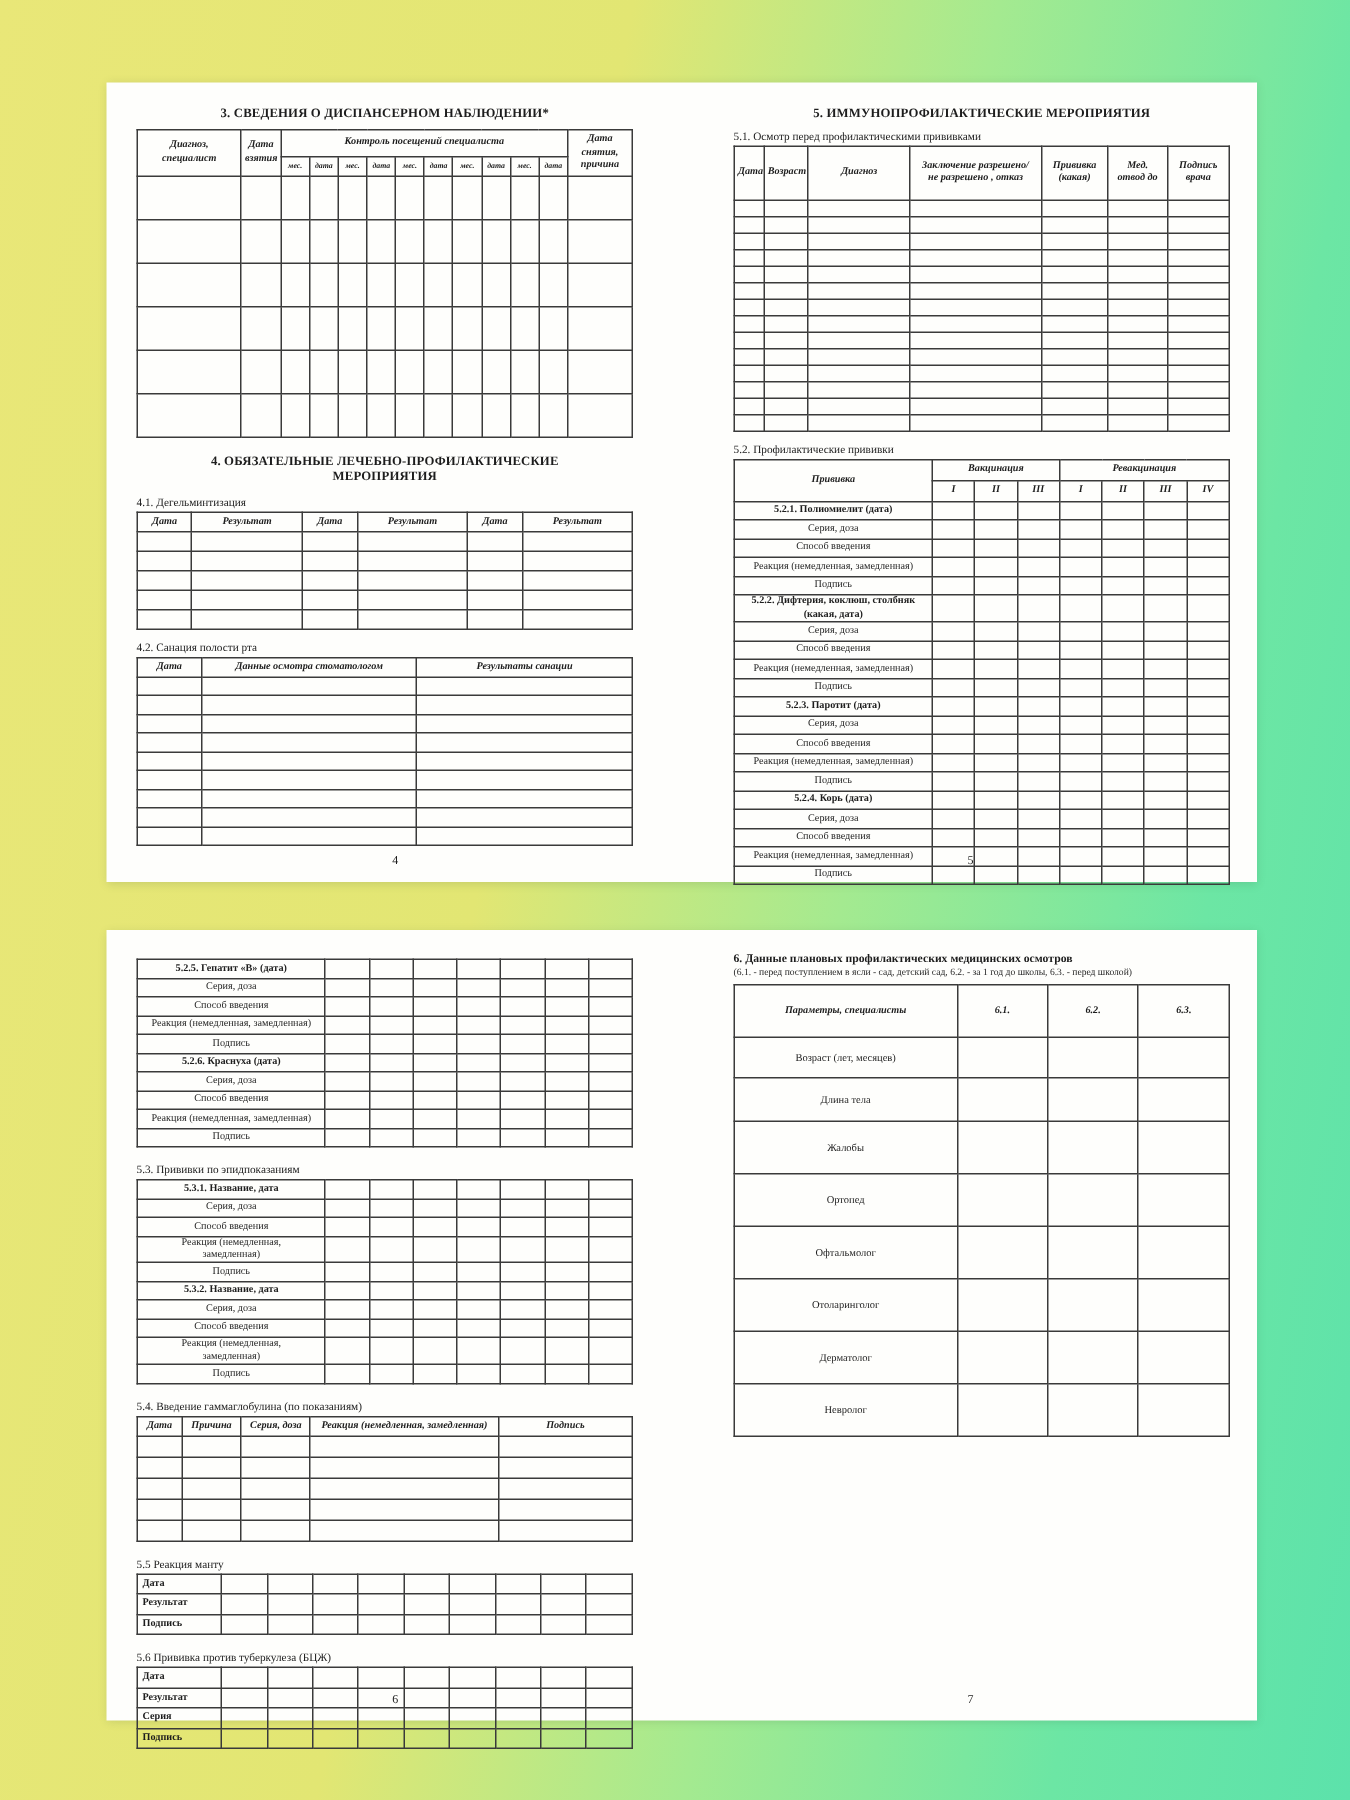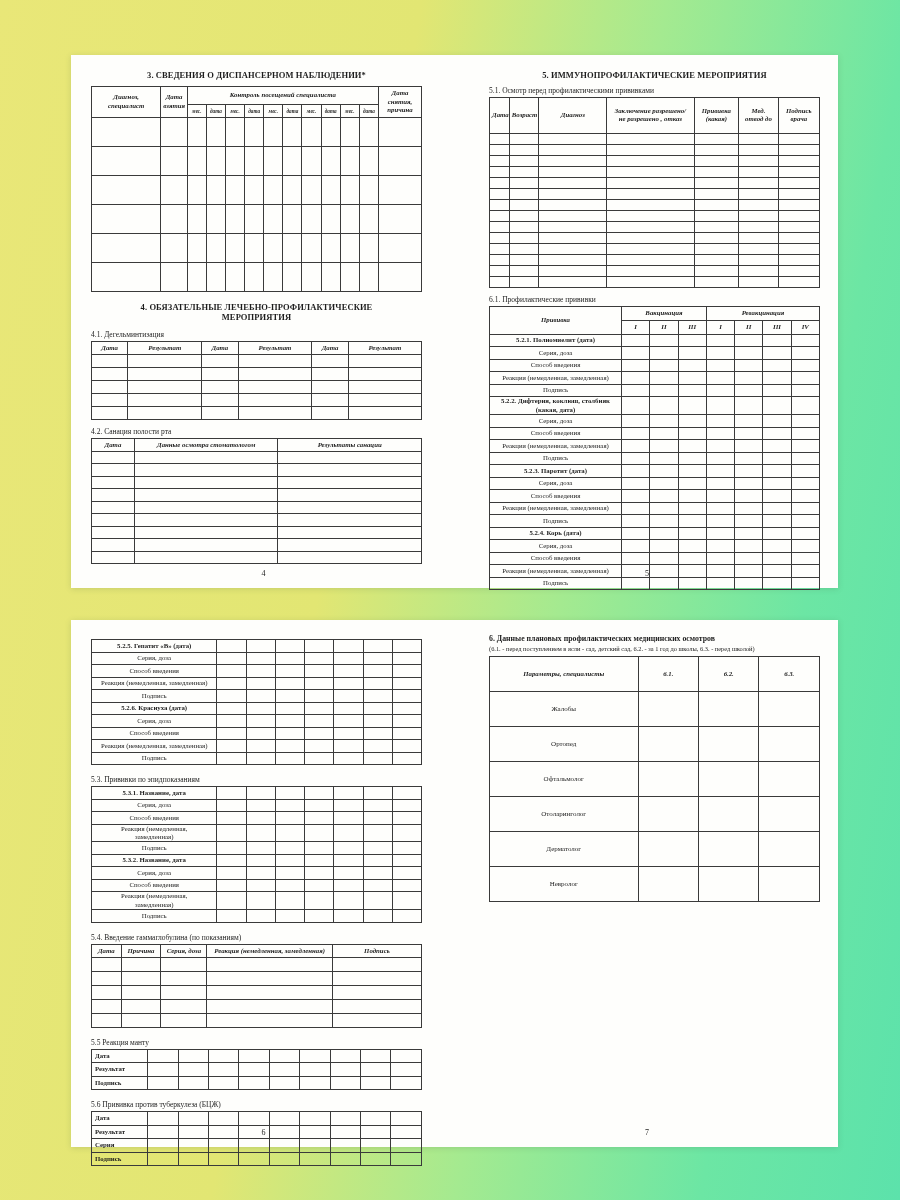--- a/index.html
+++ b/index.html
@@ -469,21 +469,21 @@
             <td></td>
             <td></td>
             <td></td>
             <td></td>
             <td></td>
             <td></td>
           </tr>
         </tbody>
     </table>
 
-    <div class="sub-label">6.1. Профилактические прививки</div>
+    <div class="sub-label">5.2. Профилактические прививки</div>
     <table class="s52">
       <colgroup>
           <col style="width:40%">
           <col style="width:8.57%">
           <col style="width:8.57%">
           <col style="width:8.57%">
           <col style="width:8.57%">
           <col style="width:8.57%">
           <col style="width:8.57%">
           <col style="width:8.58%">
@@ -1139,20 +1139,32 @@
         </colgroup>
       <thead>
         <tr>
           <th>Параметры, специалисты</th>
           <th>6.1.</th>
           <th>6.2.</th>
           <th>6.3.</th>
         </tr>
       </thead>
       <tbody>
+        <tr class="h26">
+            <td class="lbl">Возраст (лет, месяцев)</td>
+            <td></td>
+            <td></td>
+            <td></td>
+          </tr>
+        <tr class="h28">
+            <td class="lbl">Длина тела</td>
+            <td></td>
+            <td></td>
+            <td></td>
+          </tr>
         <tr class="h34">
             <td class="lbl">Жалобы</td>
             <td></td>
             <td></td>
             <td></td>
           </tr>
         <tr class="h34">
             <td class="lbl">Ортопед</td>
             <td></td>
             <td></td>

